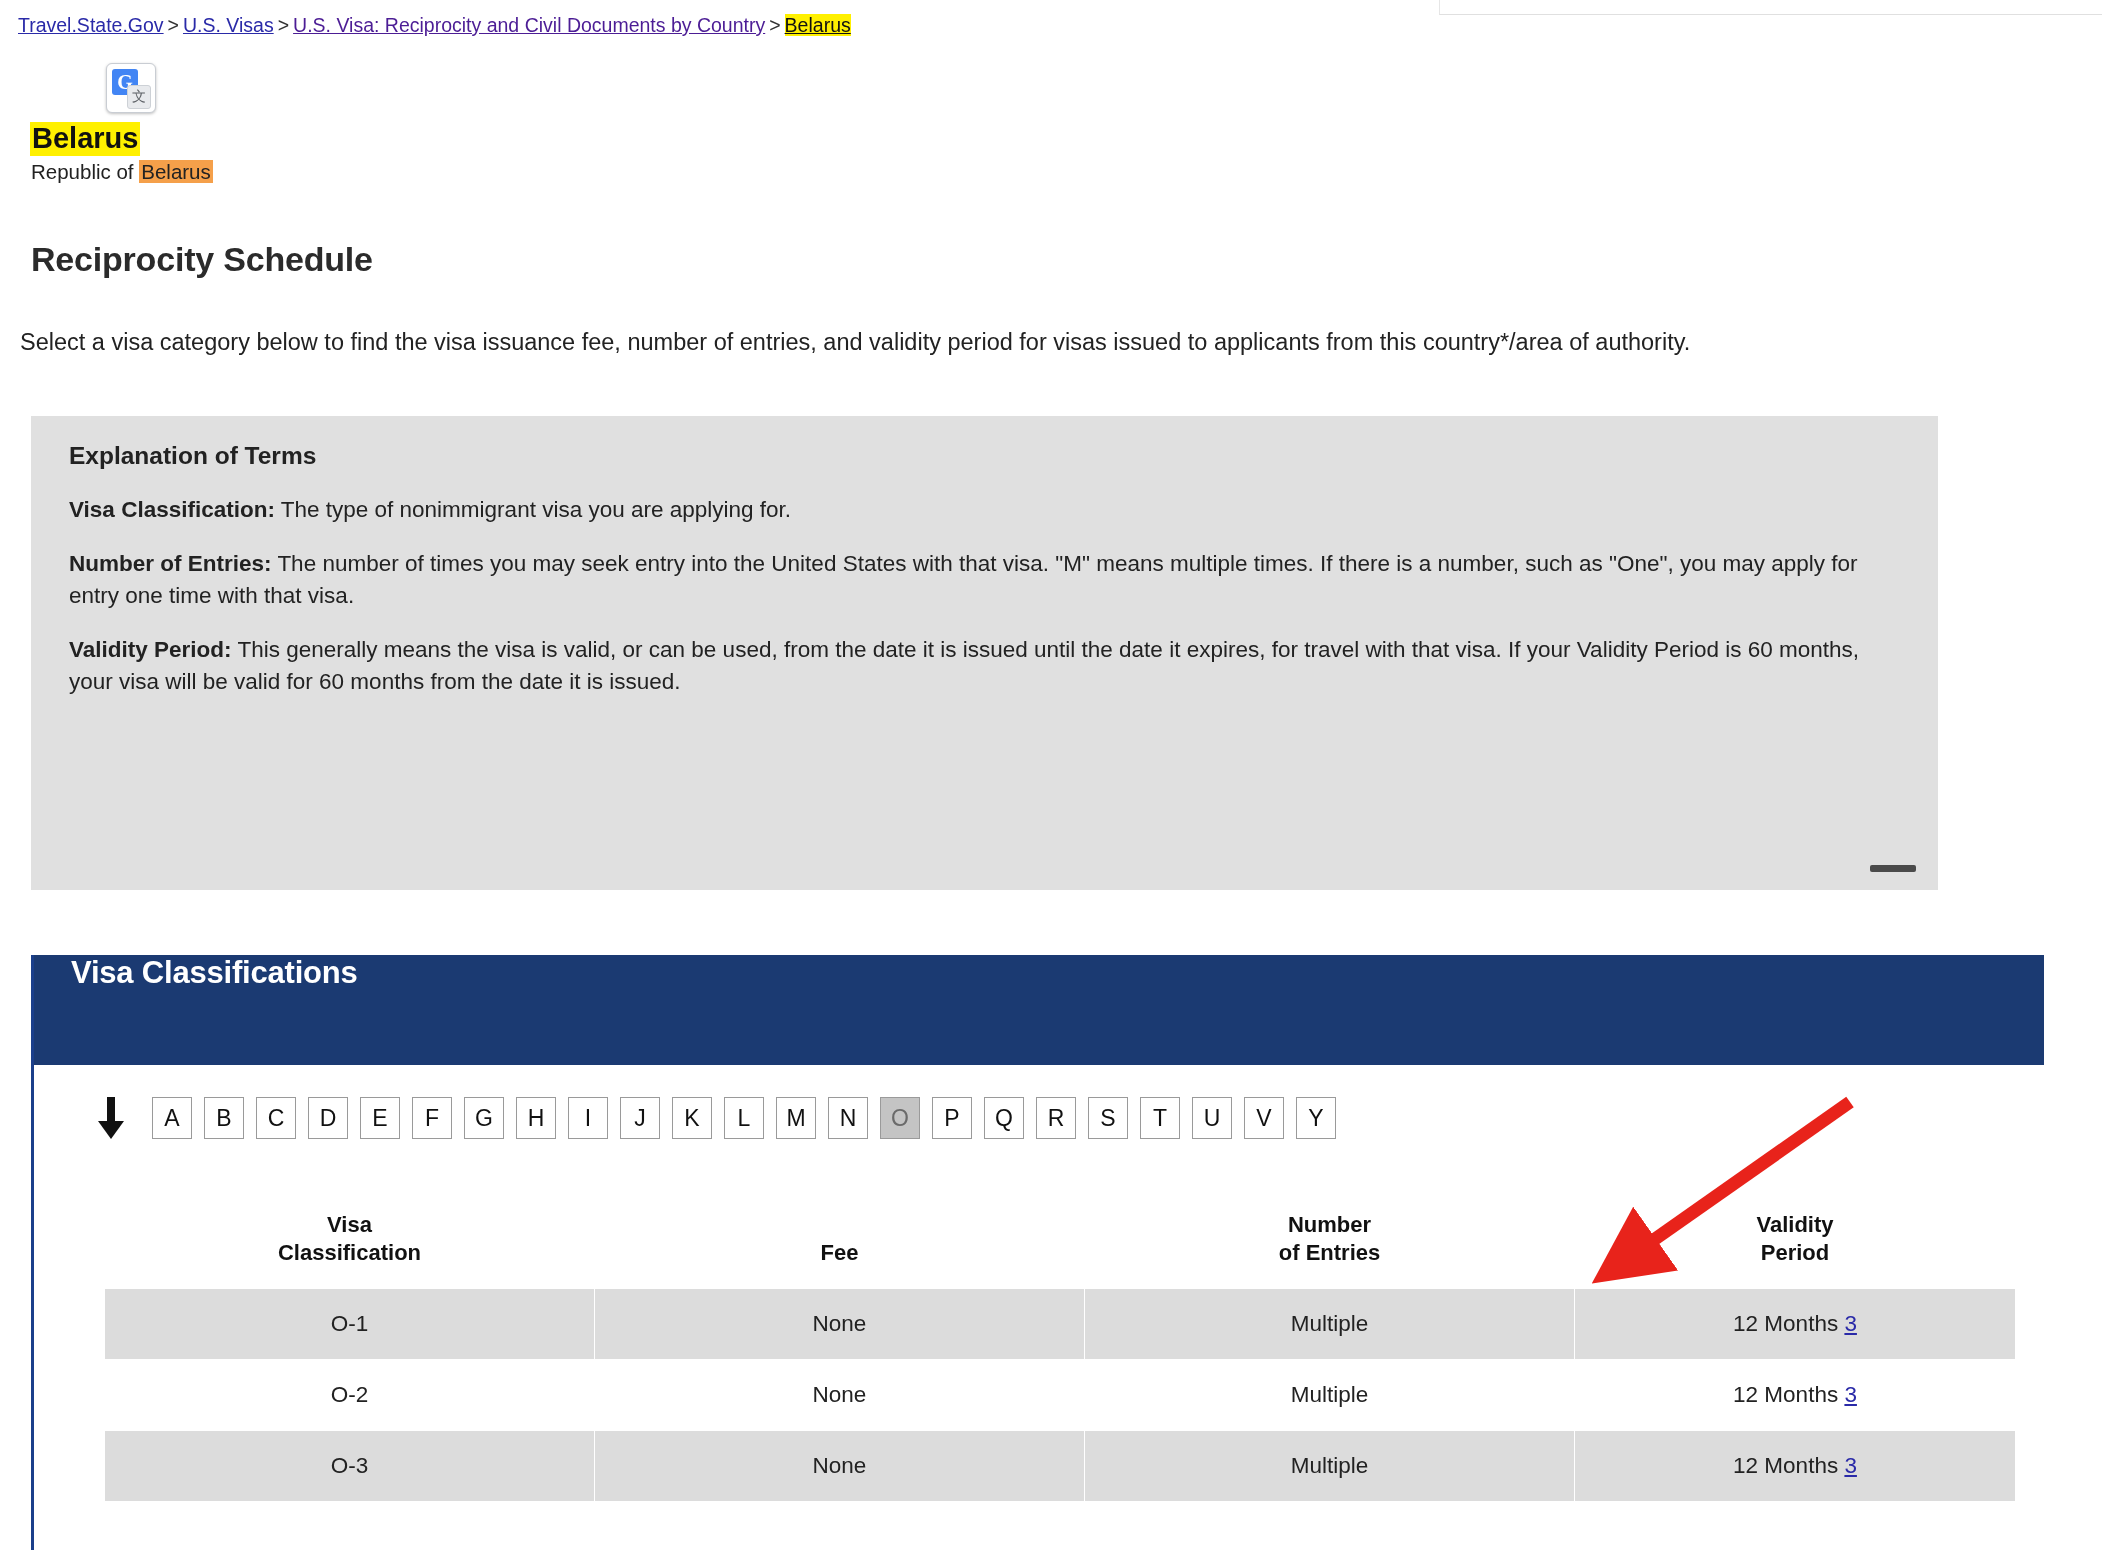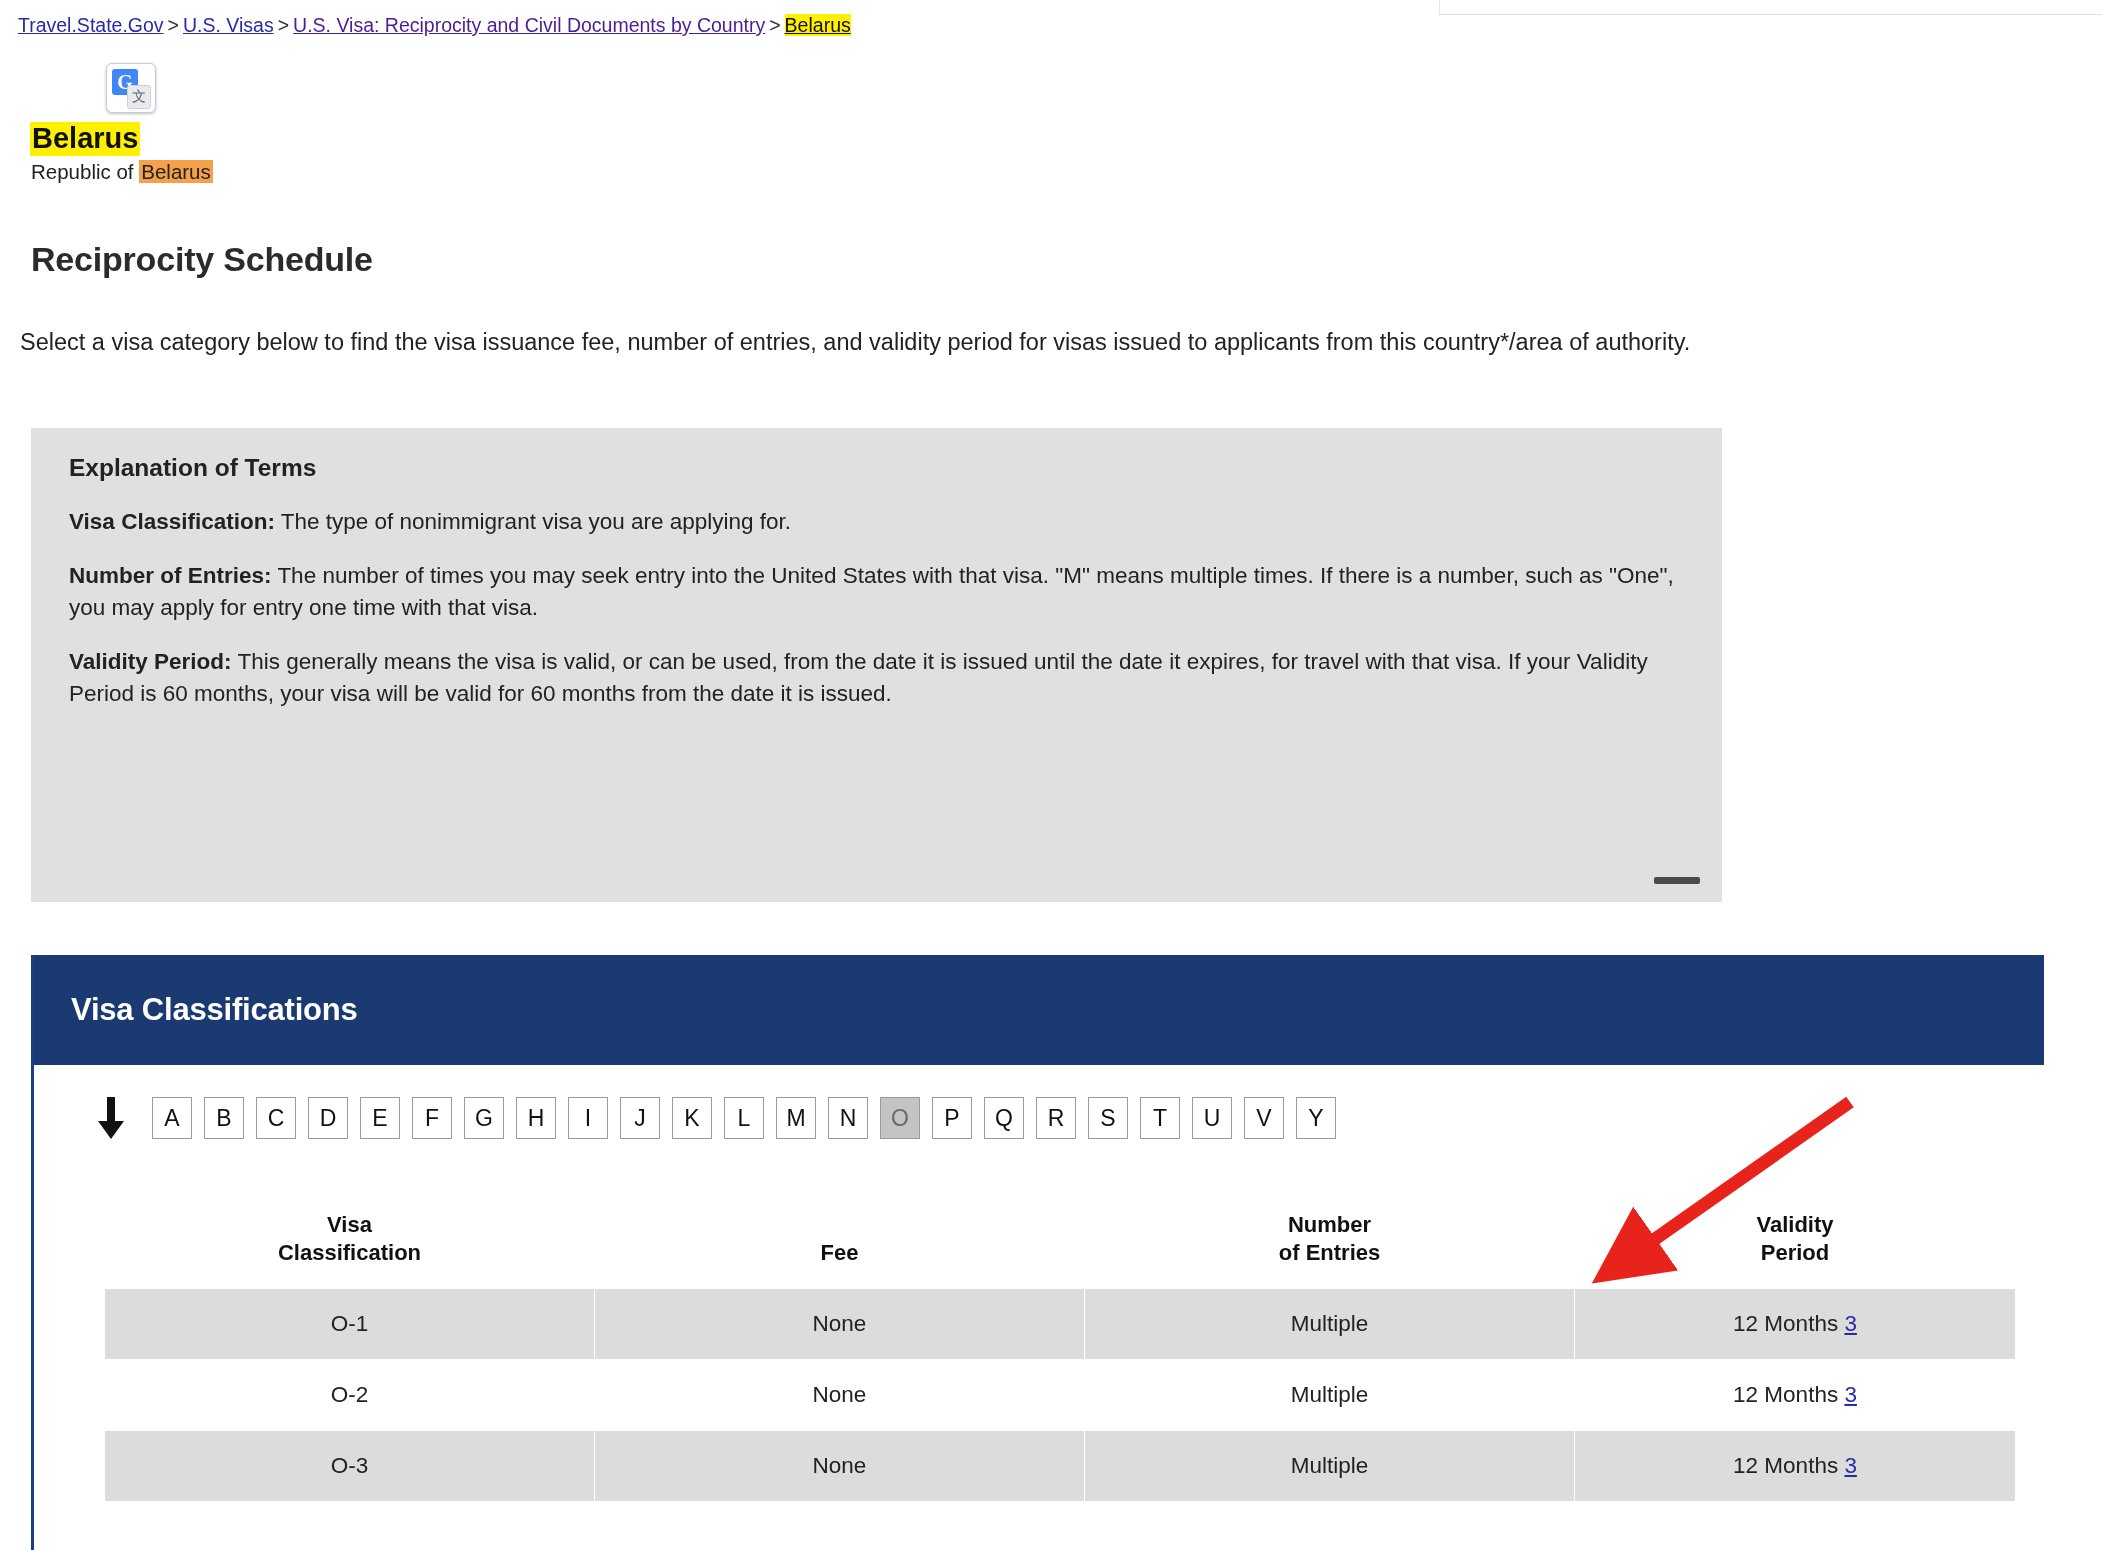--- a/index.html
+++ b/index.html
@@ -141,22 +141,22 @@
     width: 1985px;
     font-size: 23.5px;
     line-height: 1.45;
     color: #222;
   }
 
   
   .explain {
     position: absolute;
     left: 31px;
-    top: 428px;
-    width: 1691px;
+    top: 416px;
+    width: 1907px;
     height: 474px;
     background: #e0e0e0;
     box-sizing: border-box;
     padding: 26px 38px;
   }
   .explain h3 {
     margin: 0 0 24px 0;
     font-size: 24.5px;
     font-weight: bold;
     color: #222;
@@ -187,21 +187,21 @@
     height: 595px;
     border-left: 3px solid #1b3f8b;
     box-sizing: border-box;
     background: #fff;
   }
   .panel-header {
     height: 110px;
     background: #1b3a72;
     color: #fff;
     display: flex;
-    align-items: center;
+    align-items: flex-start;
     padding-left: 37px;
     box-sizing: border-box;
   }
   .panel-header span {
     font-size: 31px;
     font-weight: bold;
     letter-spacing: -0.2px;
   }
 
   

